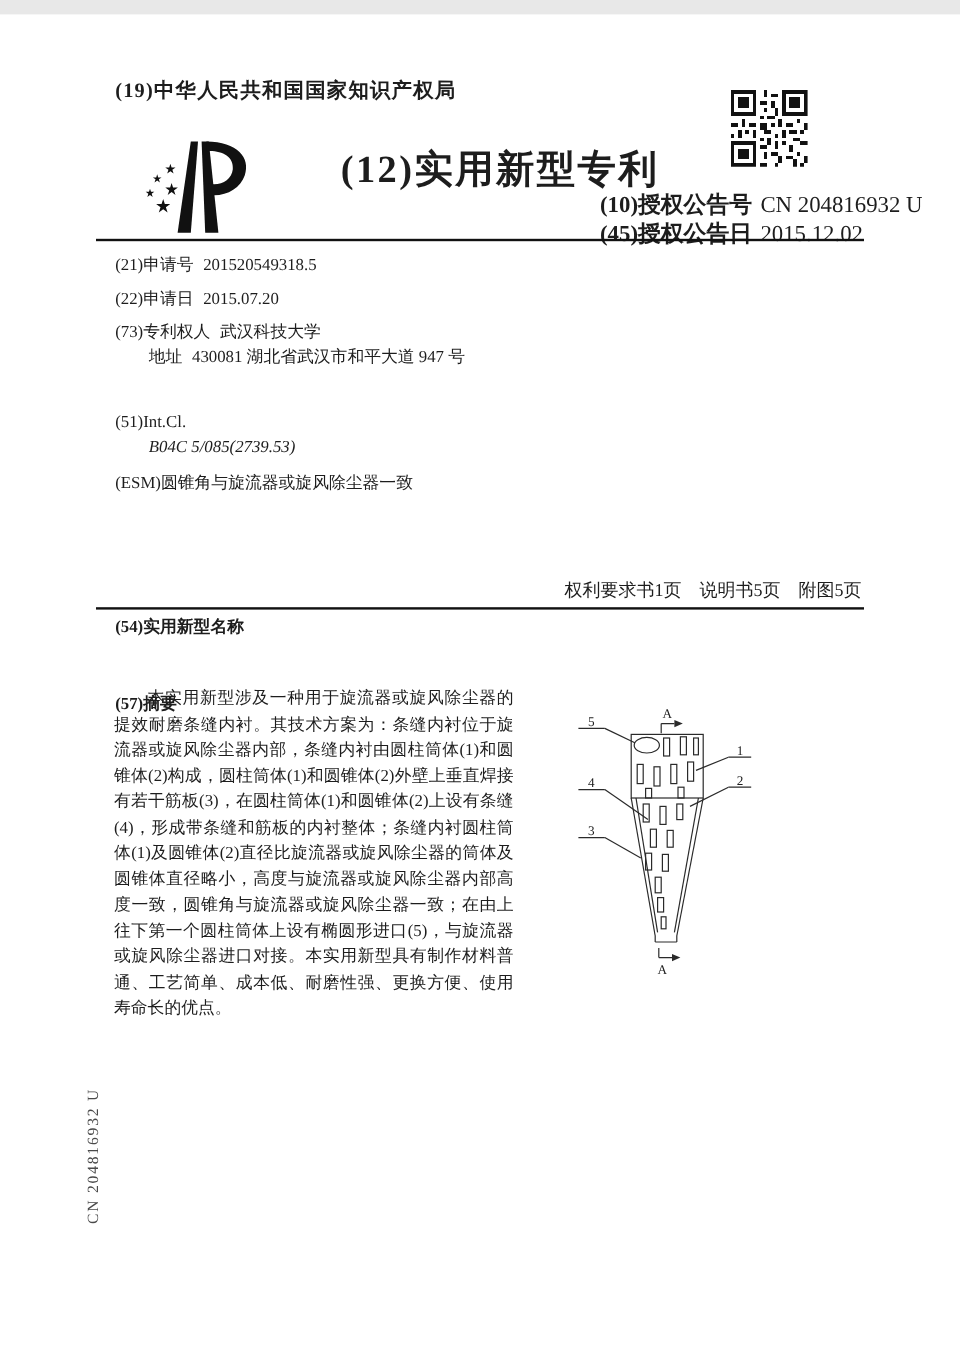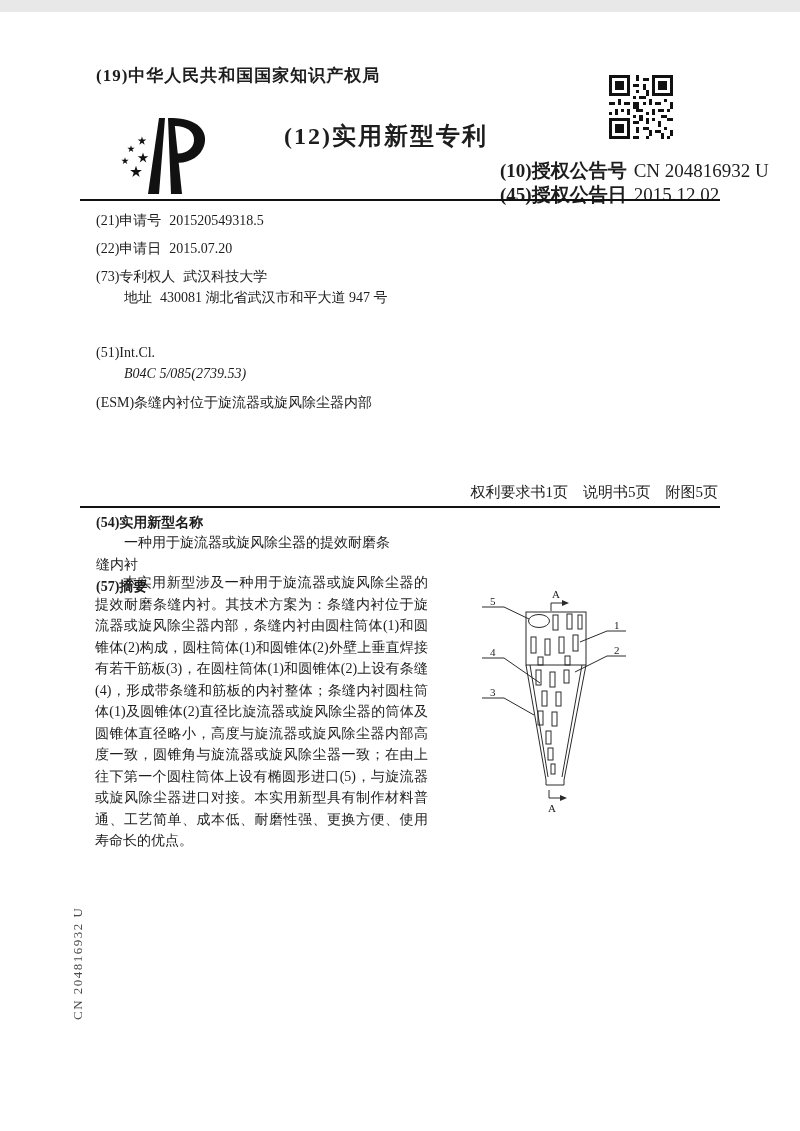--- a/index.html
+++ b/index.html
@@ -12,21 +12,21 @@
     margin:12px auto;
     overflow:hidden;
   }
   .office-line{
     position:absolute;left:96px;top:52px;
     font-size:17px;font-weight:700;letter-spacing:1px;
   }
   .logo{position:absolute;left:112px;top:96px;width:104px;height:92px;}
   .doc-type{
     position:absolute;left:284px;top:108px;
-    font-size:24px;font-weight:700;letter-spacing:2px;
+    font-size:32px;font-weight:700;letter-spacing:2px;
   }
   .qr{position:absolute;left:609px;top:63px;width:64px;height:64px;}
   .pub-row{position:absolute;left:500px;font-size:19px;white-space:nowrap;}
   .pub-row .lbl{font-weight:700;}
   .pub-row .val{margin-left:7px;}
   .rule{position:absolute;left:80px;width:640px;height:2px;background:#111;}
   .rule-1{top:187px;}
   .rule-2{top:494px;}
   .bib-row{position:absolute;left:96px;font-size:14px;white-space:nowrap;}
   .bib-row .lbl{font-weight:400;}
@@ -154,28 +154,27 @@
   <div class="bib-row indent" style="top:277px;">
     <span class="lbl">地址</span><span class="val">430081 湖北省武汉市和平大道 947 号</span>
   </div>
   <div class="bib-row" style="top:333px;">
     <span class="lbl">(51)Int.Cl.</span>
   </div>
   <div class="bib-row indent" style="top:354px;">
     <span class="val italic-val" style="margin-left:0;">B04C 5/085(2739.53)</span>
   </div>
   <div class="bib-row" style="top:382px;">
-    <span class="lbl">(ESM)条缝内衬位于旋流器或旋风除尘器内部</span>
+    <span class="lbl">(ESM)圆锥角与旋流器或旋风除尘器一致</span>
   </div>
 
   <div class="pages-info">权利要求书1页　说明书5页　附图5页</div>
   <div class="rule rule-2"></div>
 
   <div class="sec-label" style="top:502px;">(54)实用新型名称</div>
-  <p class="title-text">一种用于旋流器或旋风除尘器的提效耐磨条缝内衬</p>
 
   <div class="sec-label" style="top:566px;">(57)摘要</div>
   <p class="abstract-text">本实用新型涉及一种用于旋流器或旋风除尘器的提效耐磨条缝内衬。其技术方案为：条缝内衬位于旋流器或旋风除尘器内部，条缝内衬由圆柱筒体(1)和圆锥体(2)构成，圆柱筒体(1)和圆锥体(2)外壁上垂直焊接有若干筋板(3)，在圆柱筒体(1)和圆锥体(2)上设有条缝(4)，形成带条缝和筋板的内衬整体；条缝内衬圆柱筒体(1)及圆锥体(2)直径比旋流器或旋风除尘器的筒体及圆锥体直径略小，高度与旋流器或旋风除尘器内部高度一致，圆锥角与旋流器或旋风除尘器一致；在由上往下第一个圆柱筒体上设有椭圆形进口(5)，与旋流器或旋风除尘器进口对接。本实用新型具有制作材料普通、工艺简单、成本低、耐磨性强、更换方便、使用寿命长的优点。</p>
 
   <svg class="figure" viewBox="0 0 212 238" aria-hidden="false">
     <g fill="none" stroke="#2a2a2a" stroke-width="1">
 
       <rect x="58" y="28" width="60" height="53"></rect>
 
       <line x1="58" y1="81" x2="78" y2="196"></line>

